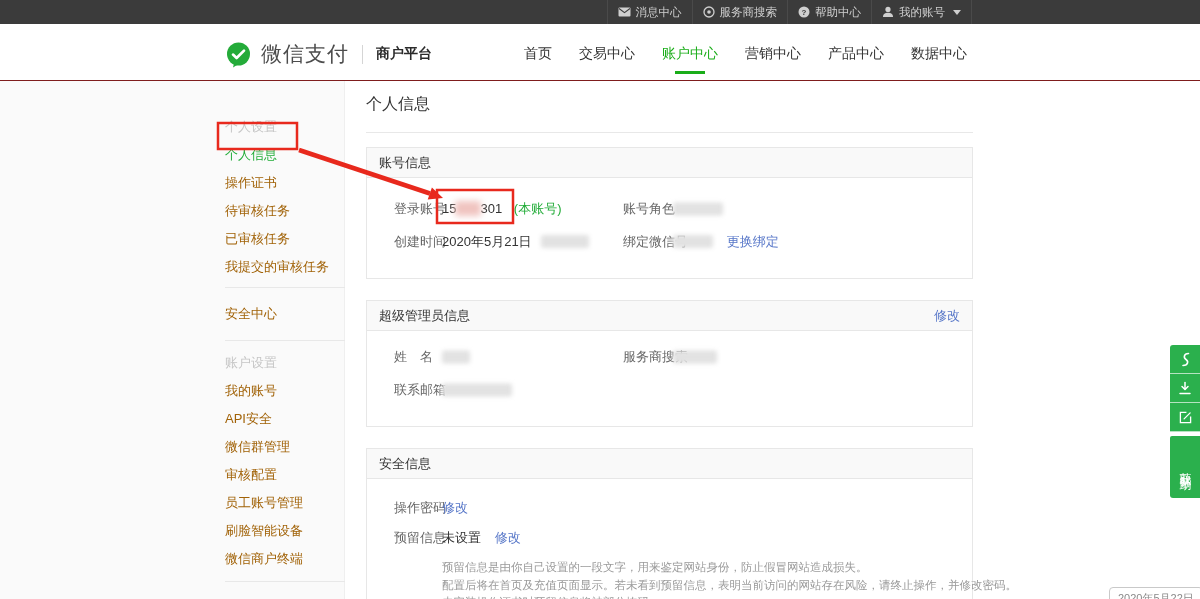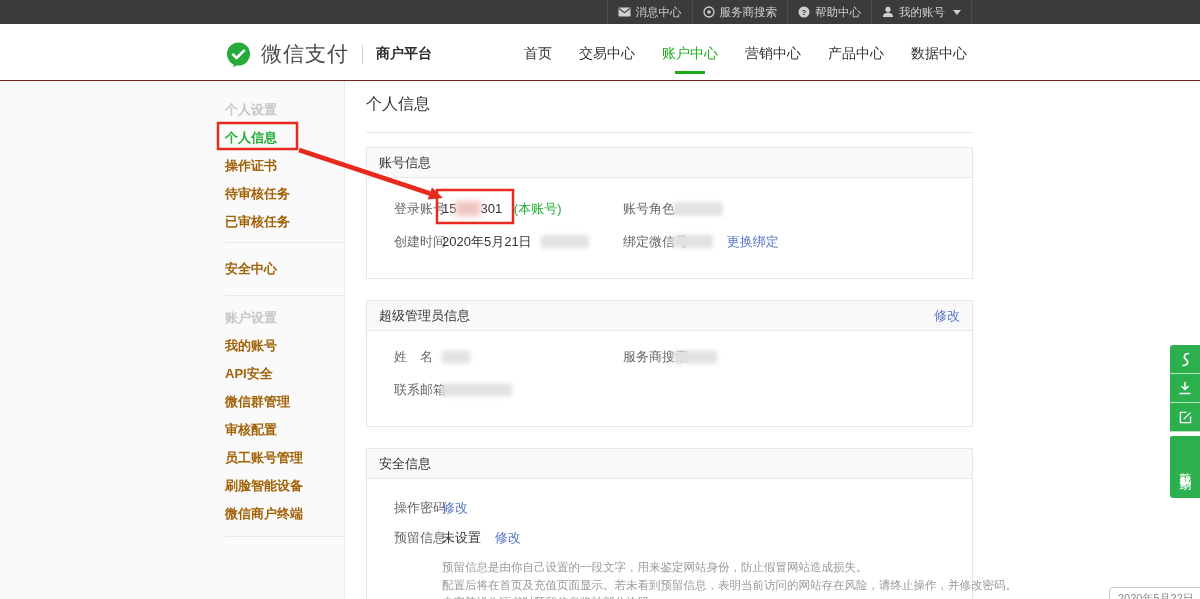--- a/index.html
+++ b/index.html
@@ -36,21 +36,21 @@
   .nav-item.active { color:#1aad19; }
   .nav-item.active::after {
     content:""; position:absolute; left:50%; transform:translateX(-50%);
     bottom:-7px; width:30px; height:3px; background:#1aad19;
   }
   
   .leftpane {
     position:absolute; top:81px; left:0; width:345px; bottom:0;
     background:#fafafa; border-right:1px solid #efefef;
   }
-  .sidebar { position:absolute; left:225px; top:15px; width:120px;font-weight:bold; }
+  .sidebar { position:absolute; left:225px; top:32px; width:120px; }
   .side-header { height:28px; line-height:28px; font-size:13px; color:#c6c6c6; }
   .side-item { height:28px; line-height:28px; font-size:13px; color:#a16207; cursor:pointer; }
   .side-item.active { color:#22ac38; }
   .side-divider { border-top:1px solid #e8e8e8; width:120px; }
   .d1 { margin:6px 0 12px 0; }
   .d2 { margin:12px 0 8px 0; }
   .d3 { margin:8px 0 0 0; }
   
   .main { position:absolute; left:366px; top:81px; width:607px; }
   .page-title { padding:13px 0 17px 0; border-bottom:1px solid #e8e8e8; font-size:16px; color:#333; }
@@ -160,20 +160,21 @@
   </div>
 </div>
 
 <div class="leftpane">
   <div class="sidebar">
     <div class="side-header">个人设置</div>
     <div class="side-item active">个人信息</div>
     <div class="side-item">操作证书</div>
     <div class="side-item">待审核任务</div>
     <div class="side-item">已审核任务</div>
+    <div class="side-item">我提交的审核任务</div>
     <div class="side-divider d1"></div>
     <div class="side-item">安全中心</div>
     <div class="side-divider d2"></div>
     <div class="side-header">账户设置</div>
     <div class="side-item">我的账号</div>
     <div class="side-item">API安全</div>
     <div class="side-item">微信群管理</div>
     <div class="side-item">审核配置</div>
     <div class="side-item">员工账号管理</div>
     <div class="side-item">刷脸智能设备</div>

